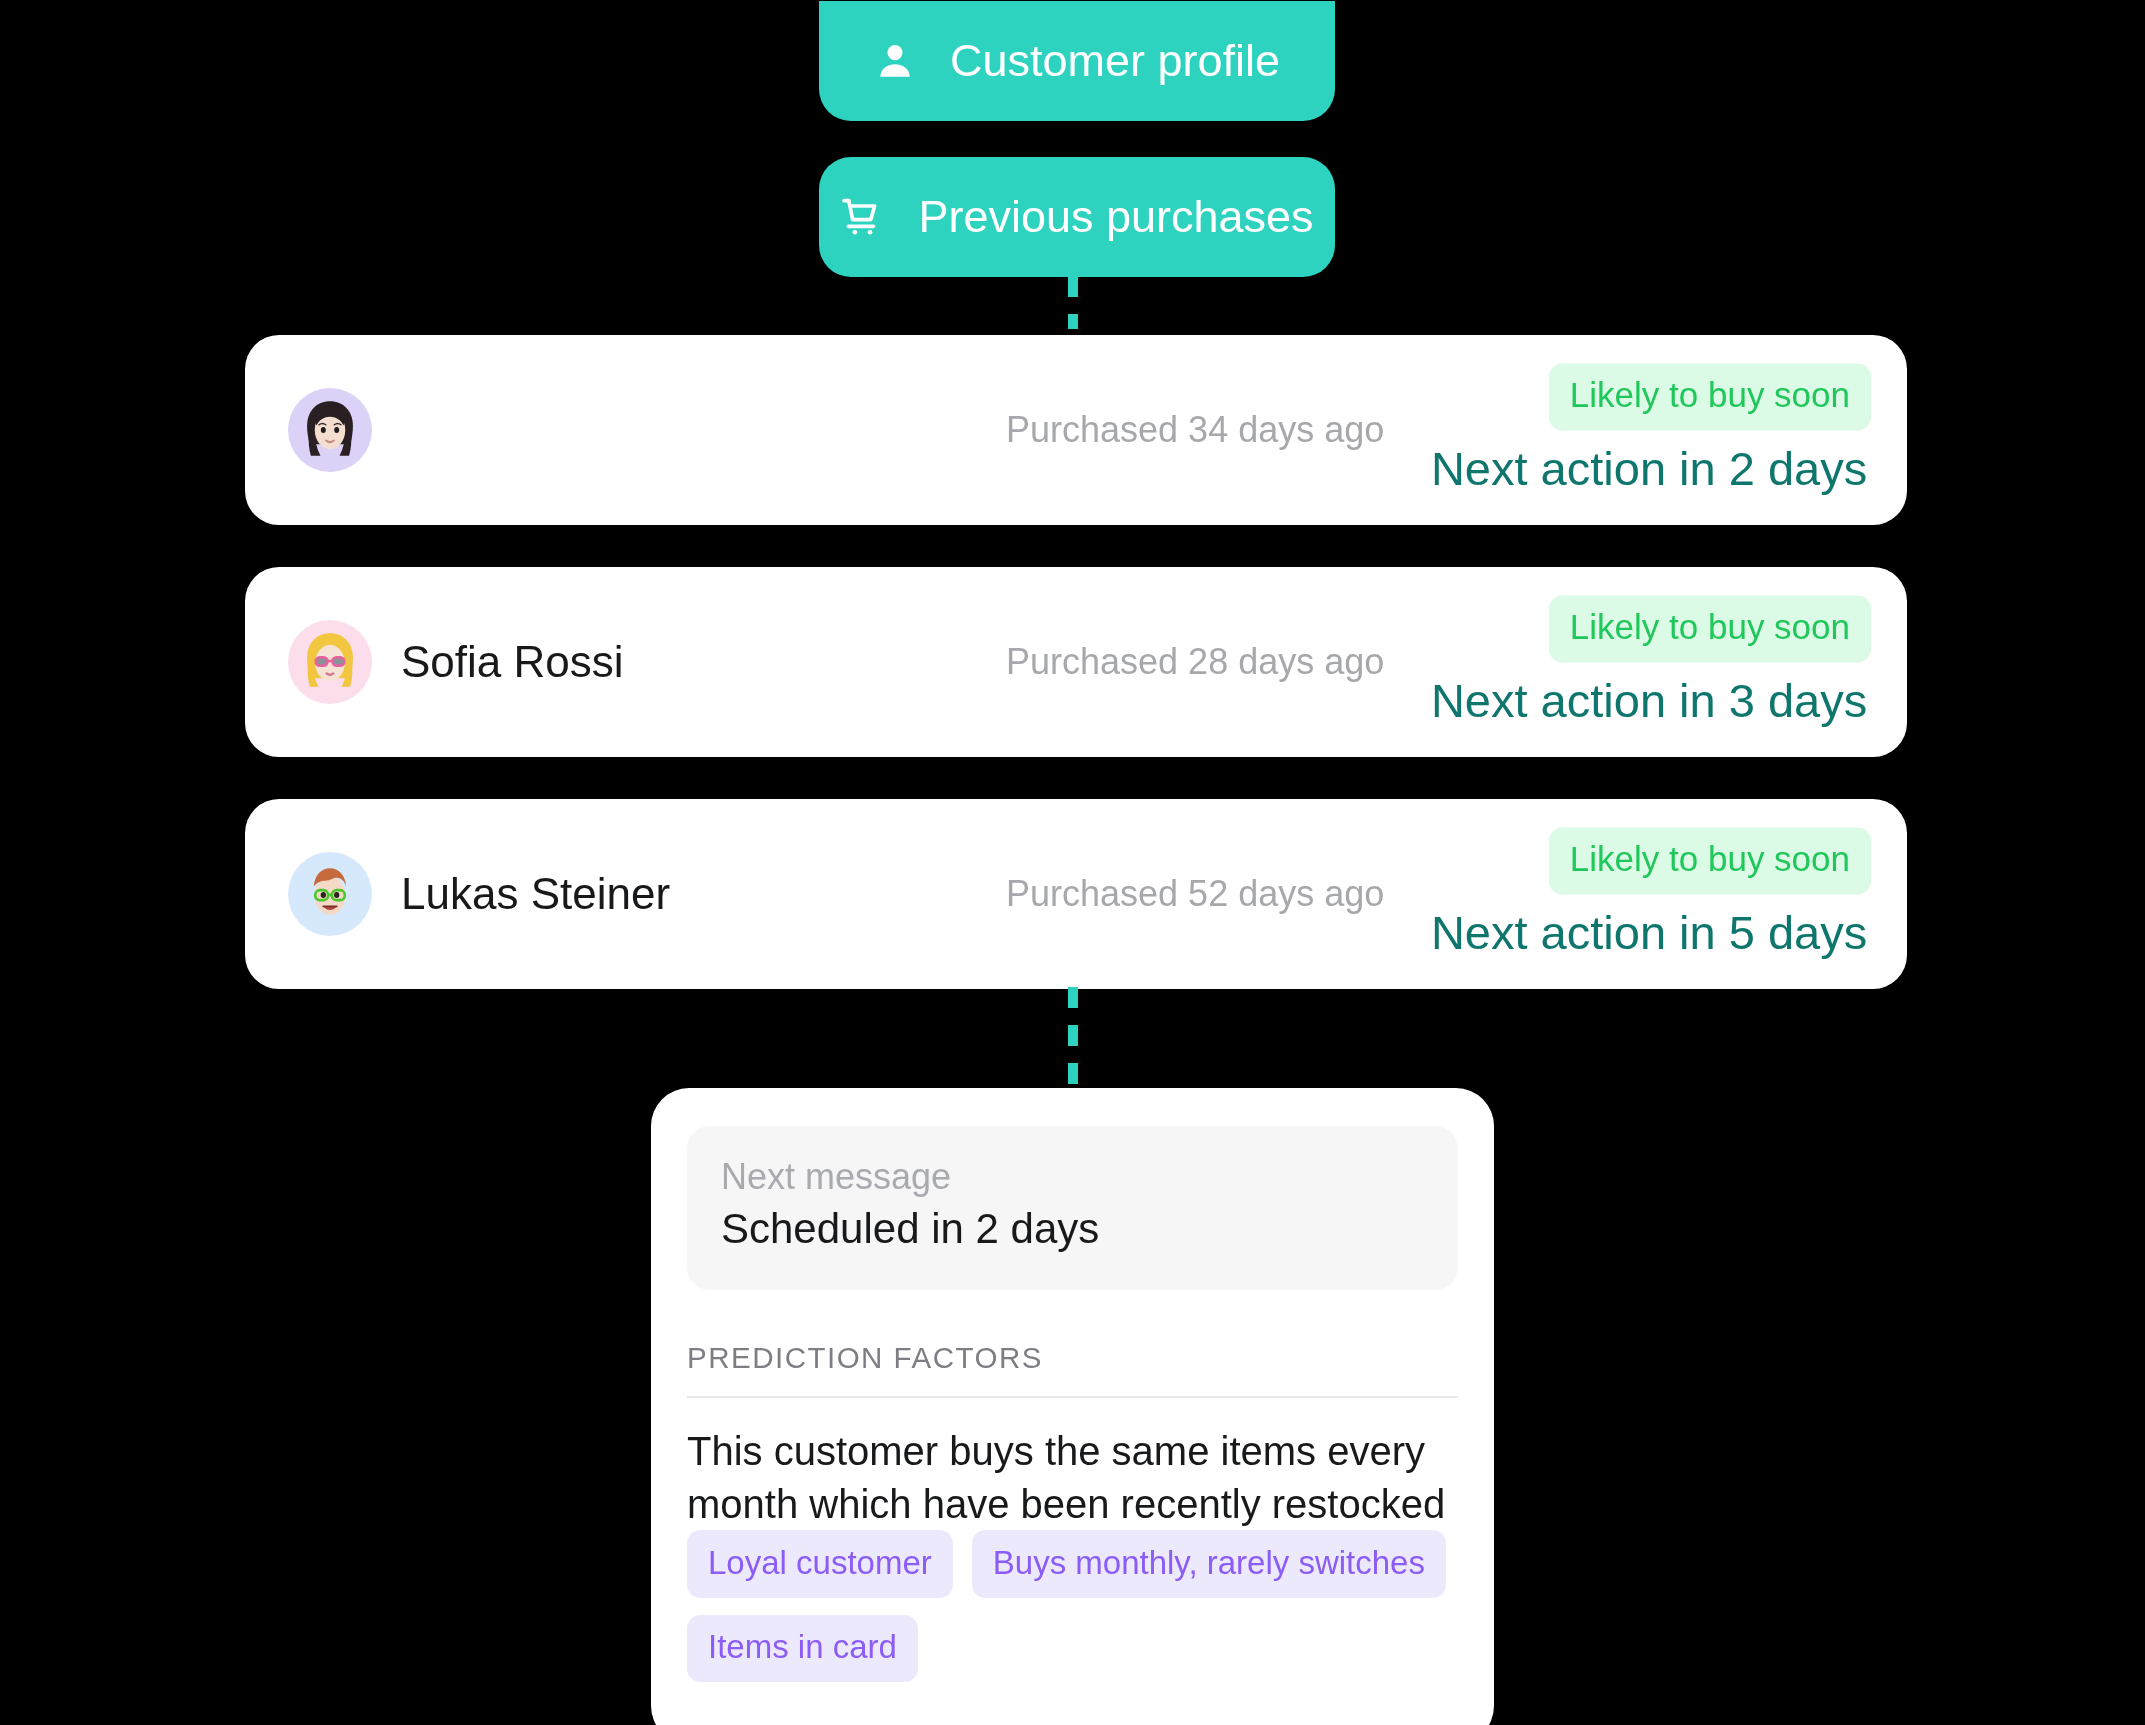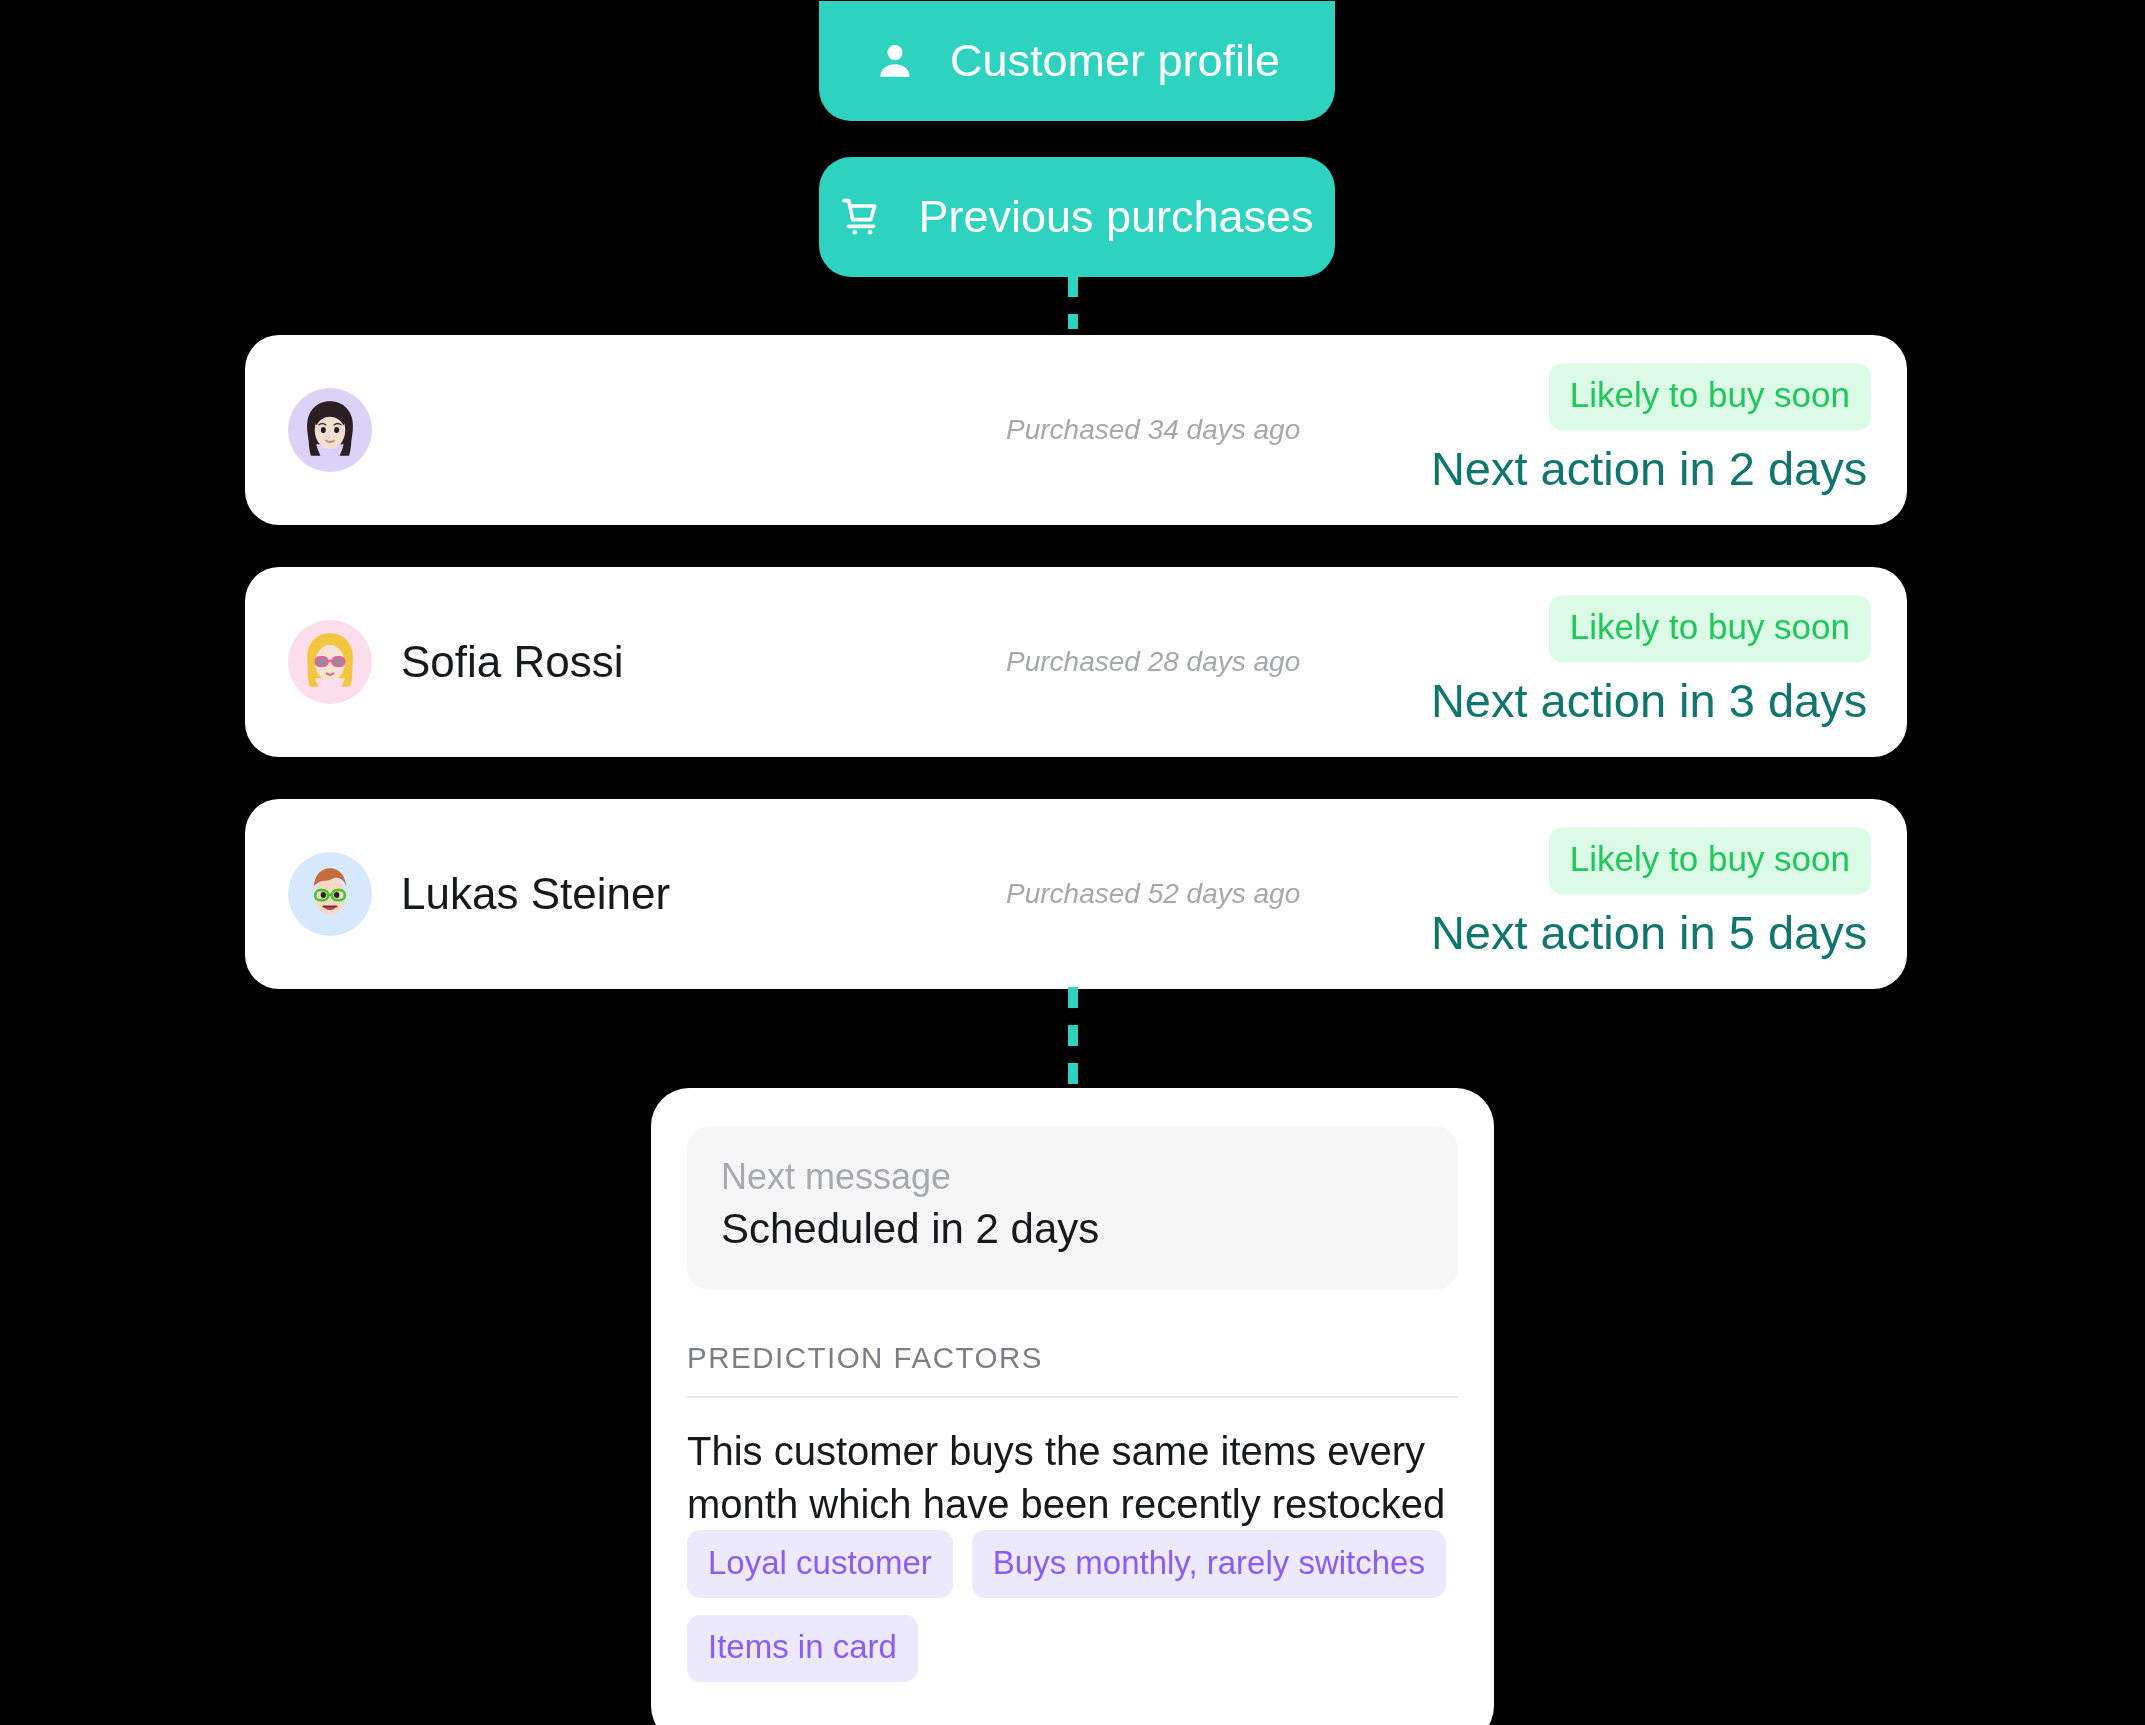--- a/index.html
+++ b/index.html
@@ -89,24 +89,23 @@
     transform:translateY(-50%);
     font-size:44px;
     color:#18191B;
     white-space:nowrap;
   }
   .purchase-meta {
     position:absolute;
     left:761px;
     top:50%;
     transform:translateY(-50%);
-    font-size:28px;
+    font-size:36px;
     color:#A6A8AC;
     white-space:nowrap;
-    font-style:italic;
   }
   .status-block {
     position:absolute;
     right:36px;
     top:50%;
     transform:translateY(-50%);
     display:flex;
     flex-direction:column;
     align-items:flex-end;
     gap:11.4px;

